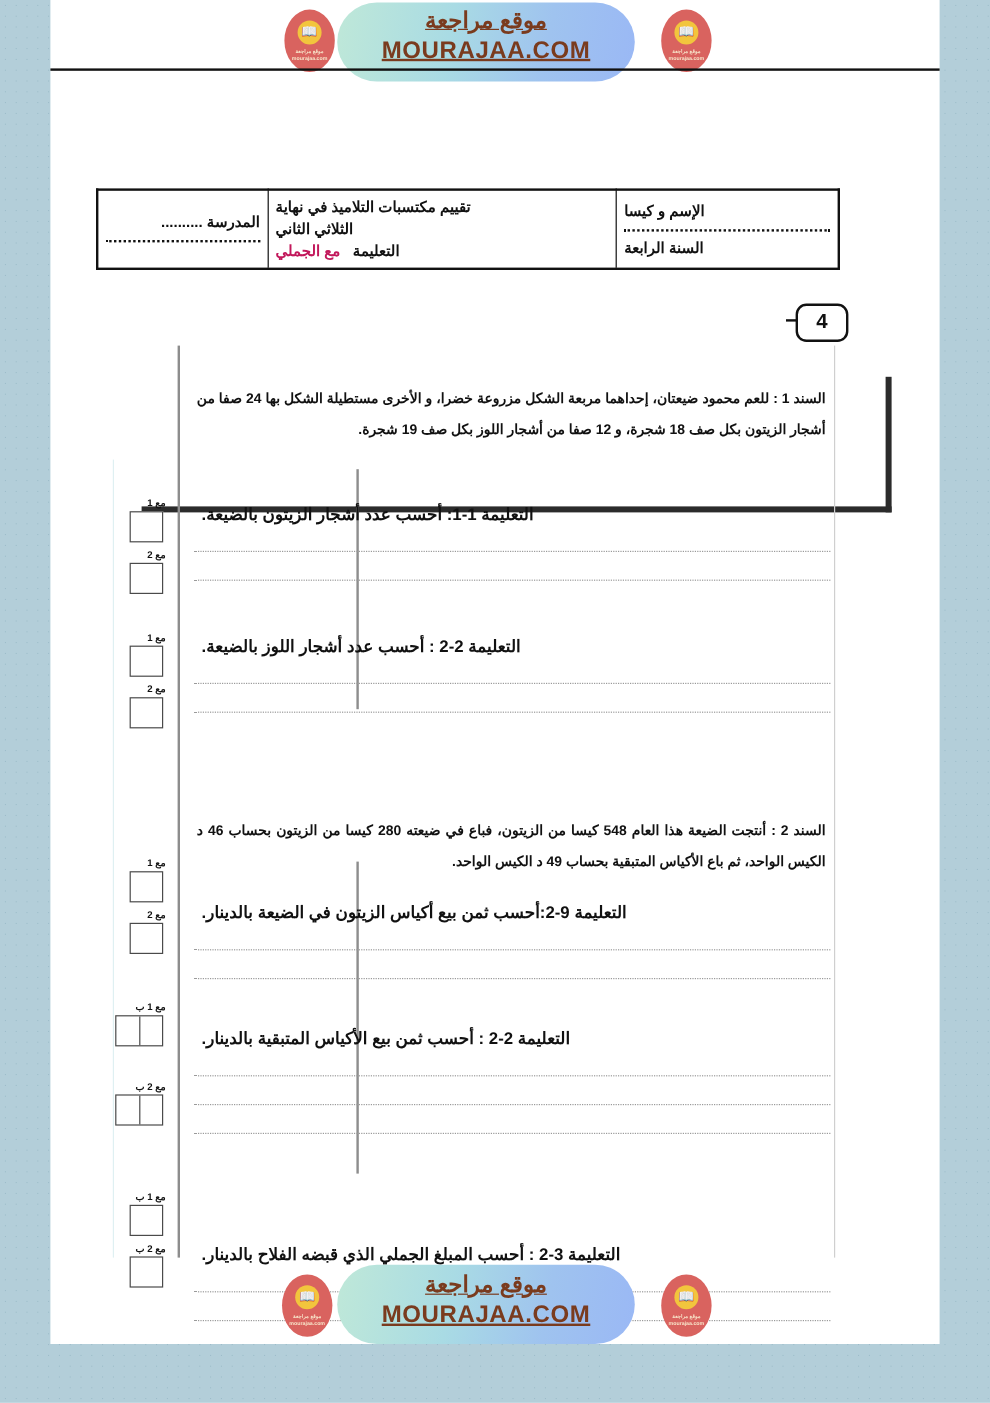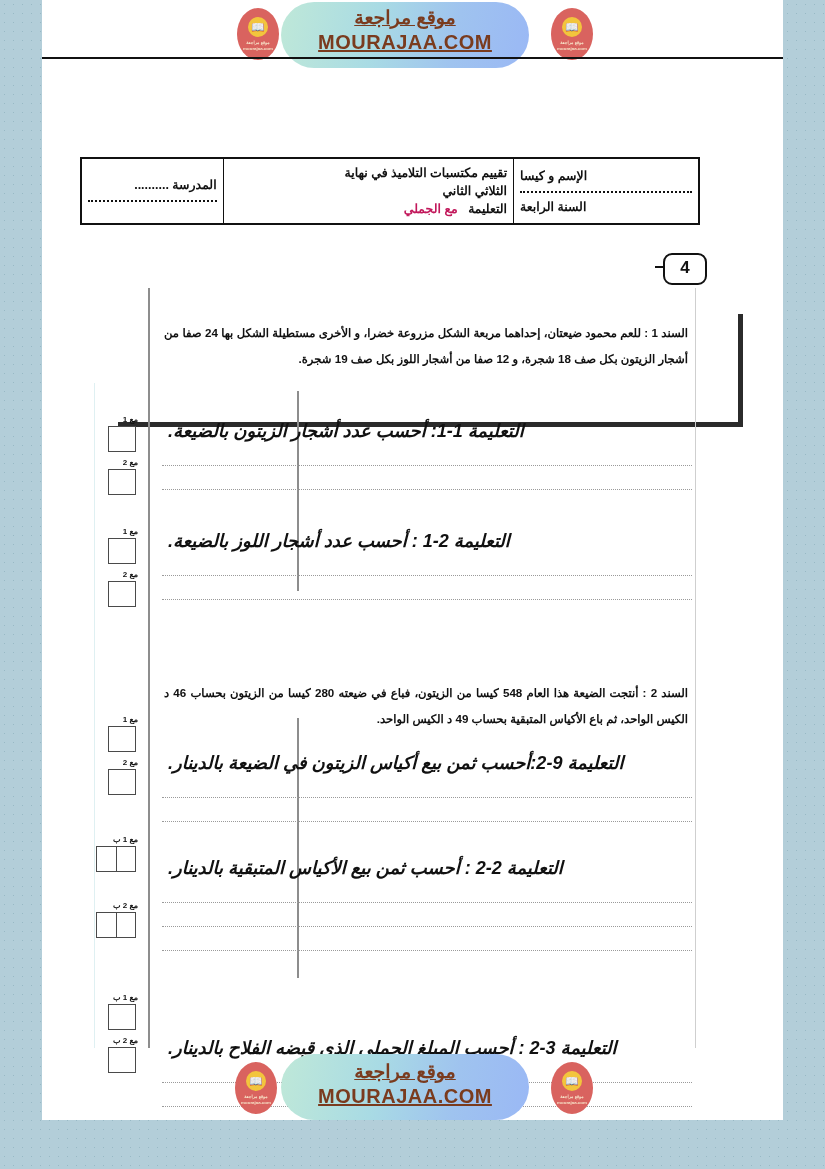--- a/index.html
+++ b/index.html
@@ -75,21 +75,21 @@
     border:2px solid #111;background:#fff;
   }
   .head-table td{
     border:1.5px solid #111;
     vertical-align:middle;
     padding:5px 6px;
     font-size:12.5px;font-weight:bold;color:#111;
     line-height:1.45;
   }
   .c-right{width:23%;text-align:right;margin-left:44px;}
-  .c-mid{width:47%;text-align:right;}
+  .c-mid{width:47%;text-align:left;}
   .c-left{width:30%;text-align:left;}
   .dotline{
     display:block;
     border-bottom:2.5px dotted #111;
     height:1px;margin:5px 0 5px;
   }
   .mid-l1{font-size:12.5px;}
   .mid-l3{font-size:12.5px;}
   .red{color:#c2185b;}
   .head-shadow{
@@ -120,24 +120,23 @@
   .col-main{
     position:absolute;right:0;top:0;width:530px;
   }
   .sond{
     font-size:11.6px;font-weight:bold;color:#111;
     line-height:2.25;text-align:justify;
     padding:0 4px 0 2px;
     margin-top:32px;
   }
   .task{
-    font-size:18px;font-weight:bold;color:#111;
+    font-size:14px;font-weight:bold;color:#111;
     text-align:left;direction:rtl;
     padding-left:6px;
-    font-style:italic;
   }
   .ans{
     border-bottom:1.6px dotted #9a9a9a;
     height:1px;margin:22px 0 0 0;
   }
   .blk{position:relative;}
 
   
   .scores{position:absolute;left:0;top:0;width:52px;}
   .sgroup{position:absolute;left:4px;width:44px;}
@@ -230,21 +229,21 @@
 
       <div class="sond blk" style="height:100px;">السند 1 : للعم محمود ضيعتان، إحداهما مربعة الشكل مزروعة خضرا، و الأخرى مستطيلة الشكل  بها 24 صفا من أشجار الزيتون بكل صف 18 شجرة، و 12 صفا من أشجار اللوز بكل صف 19 شجرة.</div>
 
       <div class="blk" style="height:110px;">
         <div class="task">التعليمة 1-1: أحسب عدد أشجار الزيتون بالضيعة.</div>
         <div class="ans"></div>
         <div class="ans"></div>
       </div>
 
       <div class="blk" style="height:118px;">
-        <div class="task">التعليمة 2-1 : أحسب عدد أشجار اللوز بالضيعة.</div>
+        <div class="task">التعليمة 2-2 : أحسب عدد أشجار اللوز بالضيعة.</div>
         <div class="ans"></div>
         <div class="ans"></div>
       </div>
 
       <div class="sond blk" style="height:72px;">السند 2 : أنتجت الضيعة هذا العام 548 كيسا من الزيتون، فباع في ضيعته 280 كيسا من الزيتون بحساب 46 د الكيس الواحد، ثم باع الأكياس المتبقية بحساب 49 د الكيس الواحد.</div>
 
       <div class="blk" style="height:105px;">
         <div class="task">التعليمة 9-2:أحسب ثمن بيع أكياس الزيتون في الضيعة بالدينار.</div>
         <div class="ans"></div>
         <div class="ans"></div>

